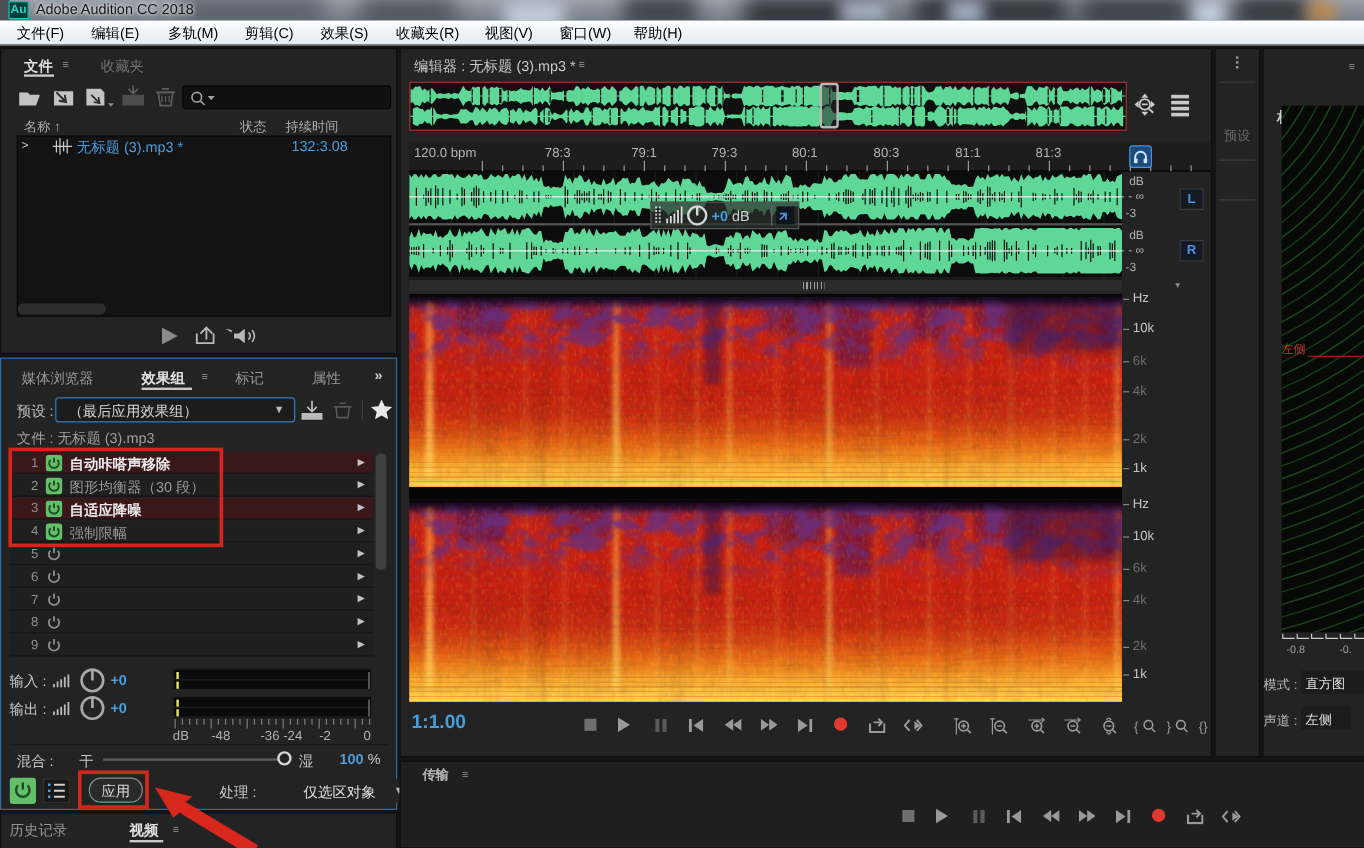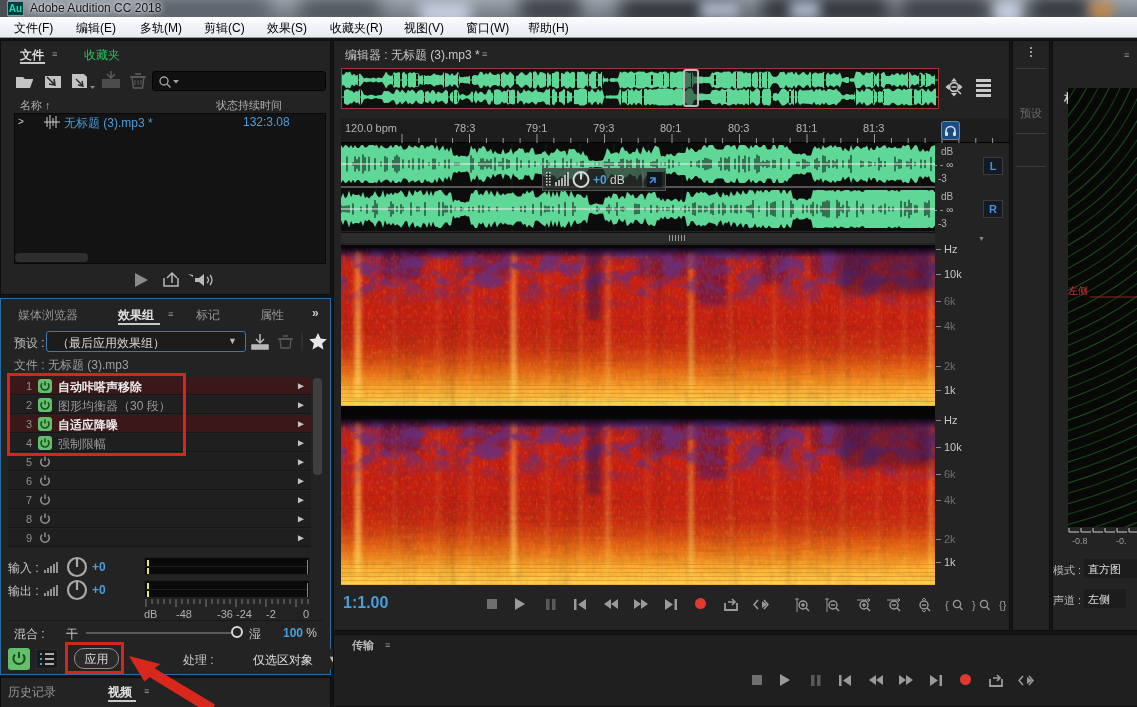--- a/index.html
+++ b/index.html
@@ -32,21 +32,21 @@
     <span style="position:absolute;left:267px;top:3px;">效果(S)</span>
     <span style="position:absolute;left:330px;top:3px;">收藏夹(R)</span>
     <span style="position:absolute;left:404px;top:3px;">视图(V)</span>
     <span style="position:absolute;left:466px;top:3px;">窗口(W)</span>
     <span style="position:absolute;left:528px;top:3px;">帮助(H)</span>
   </div>
 <div class="abs" style="left:0;top:40px;width:331px;height:255px;background:#232323;border:1px solid #0e0e0e;"></div>
 <div class="abs" style="left:20px;top:47px;font-size:12px;font-weight:bold;color:#dedede;">文件</div>
 <div class="abs" style="left:20px;top:62px;width:25px;height:2px;background:#c8c8c8;"></div>
 <div class="abs" style="left:52px;top:49px;width:10px;height:9px;color:#9a9a9a;font-size:9px;">≡</div>
-<div class="abs" style="left:84px;top:47px;font-size:12px;color:#22c55e;">收藏夹</div>
+<div class="abs" style="left:84px;top:47px;font-size:12px;color:#737373;">收藏夹</div>
 
 <svg width="135" height="26" style="position:absolute;left:14px;top:68px" viewBox="0 0 135 26">
  <g fill="#c3c3c3">
   <path d="M2,9 h7 l2,2 h8 v1 l-3,8 h-14 z"></path>
   <path d="M31,8 h16 v12 h-16 z M31,8 l-2,-2"></path>
  </g>
  <path d="M33,9 l8,8 m-1,-6 l1,6 -6,-1" stroke="#2a2a2a" stroke-width="1.6" fill="none"></path>
  <g fill="#c3c3c3">
       <path d="M58,6 h12 l3,3 v11 h-15 z"></path>
     </g>
@@ -65,21 +65,21 @@
 <div class="abs" style="left:152px;top:71px;width:174px;height:20px;background:#101010;border:1px solid #050505;border-radius:3px;">
     <svg width="22" height="14" style="position:absolute;left:5px;top:3px" viewBox="0 0 22 14">
       <g stroke="#9f9f9f" stroke-width="1.4" fill="none">
         <circle cx="6" cy="6" r="4"></circle>
         <line x1="9" y1="9" x2="12.5" y2="12.5"></line>
       </g>
       <path d="M15,5 l3,3.6 3,-3.6 z" fill="#9f9f9f"></path>
     </svg>
   </div>
 <div class="abs" style="left:20px;top:98px;font-size:11px;color:#adadad;">名称 ↑</div>
-<div class="abs" style="left:200px;top:98px;font-size:11px;color:#adadad;margin-left:16px;">状态</div>
+<div class="abs" style="left:200px;top:98px;font-size:11px;color:#adadad;">状态</div>
 <div class="abs" style="left:238px;top:98px;font-size:11px;color:#adadad;">持续时间</div>
 <div class="abs" style="left:14px;top:113px;width:312px;height:151px;background:#131313;border:1px solid #090909;"></div>
 <div class="abs" style="left:18px;top:116px;font-size:10px;color:#cccccc;">&gt;</div>
 <svg width="18" height="14" style="position:absolute;left:43px;top:115px" viewBox="0 0 18 14">
 <g stroke="#d0d0d0" stroke-width="1">
       <line x1="1" y1="7" x2="17" y2="7"></line>
 <line x1="4" y1="2" x2="4" y2="12"></line>
       <line x1="7" y1="0" x2="7" y2="14"></line>
       <line x1="10" y1="3" x2="10" y2="11"></line>
       <line x1="13" y1="1" x2="13" y2="13"></line>

